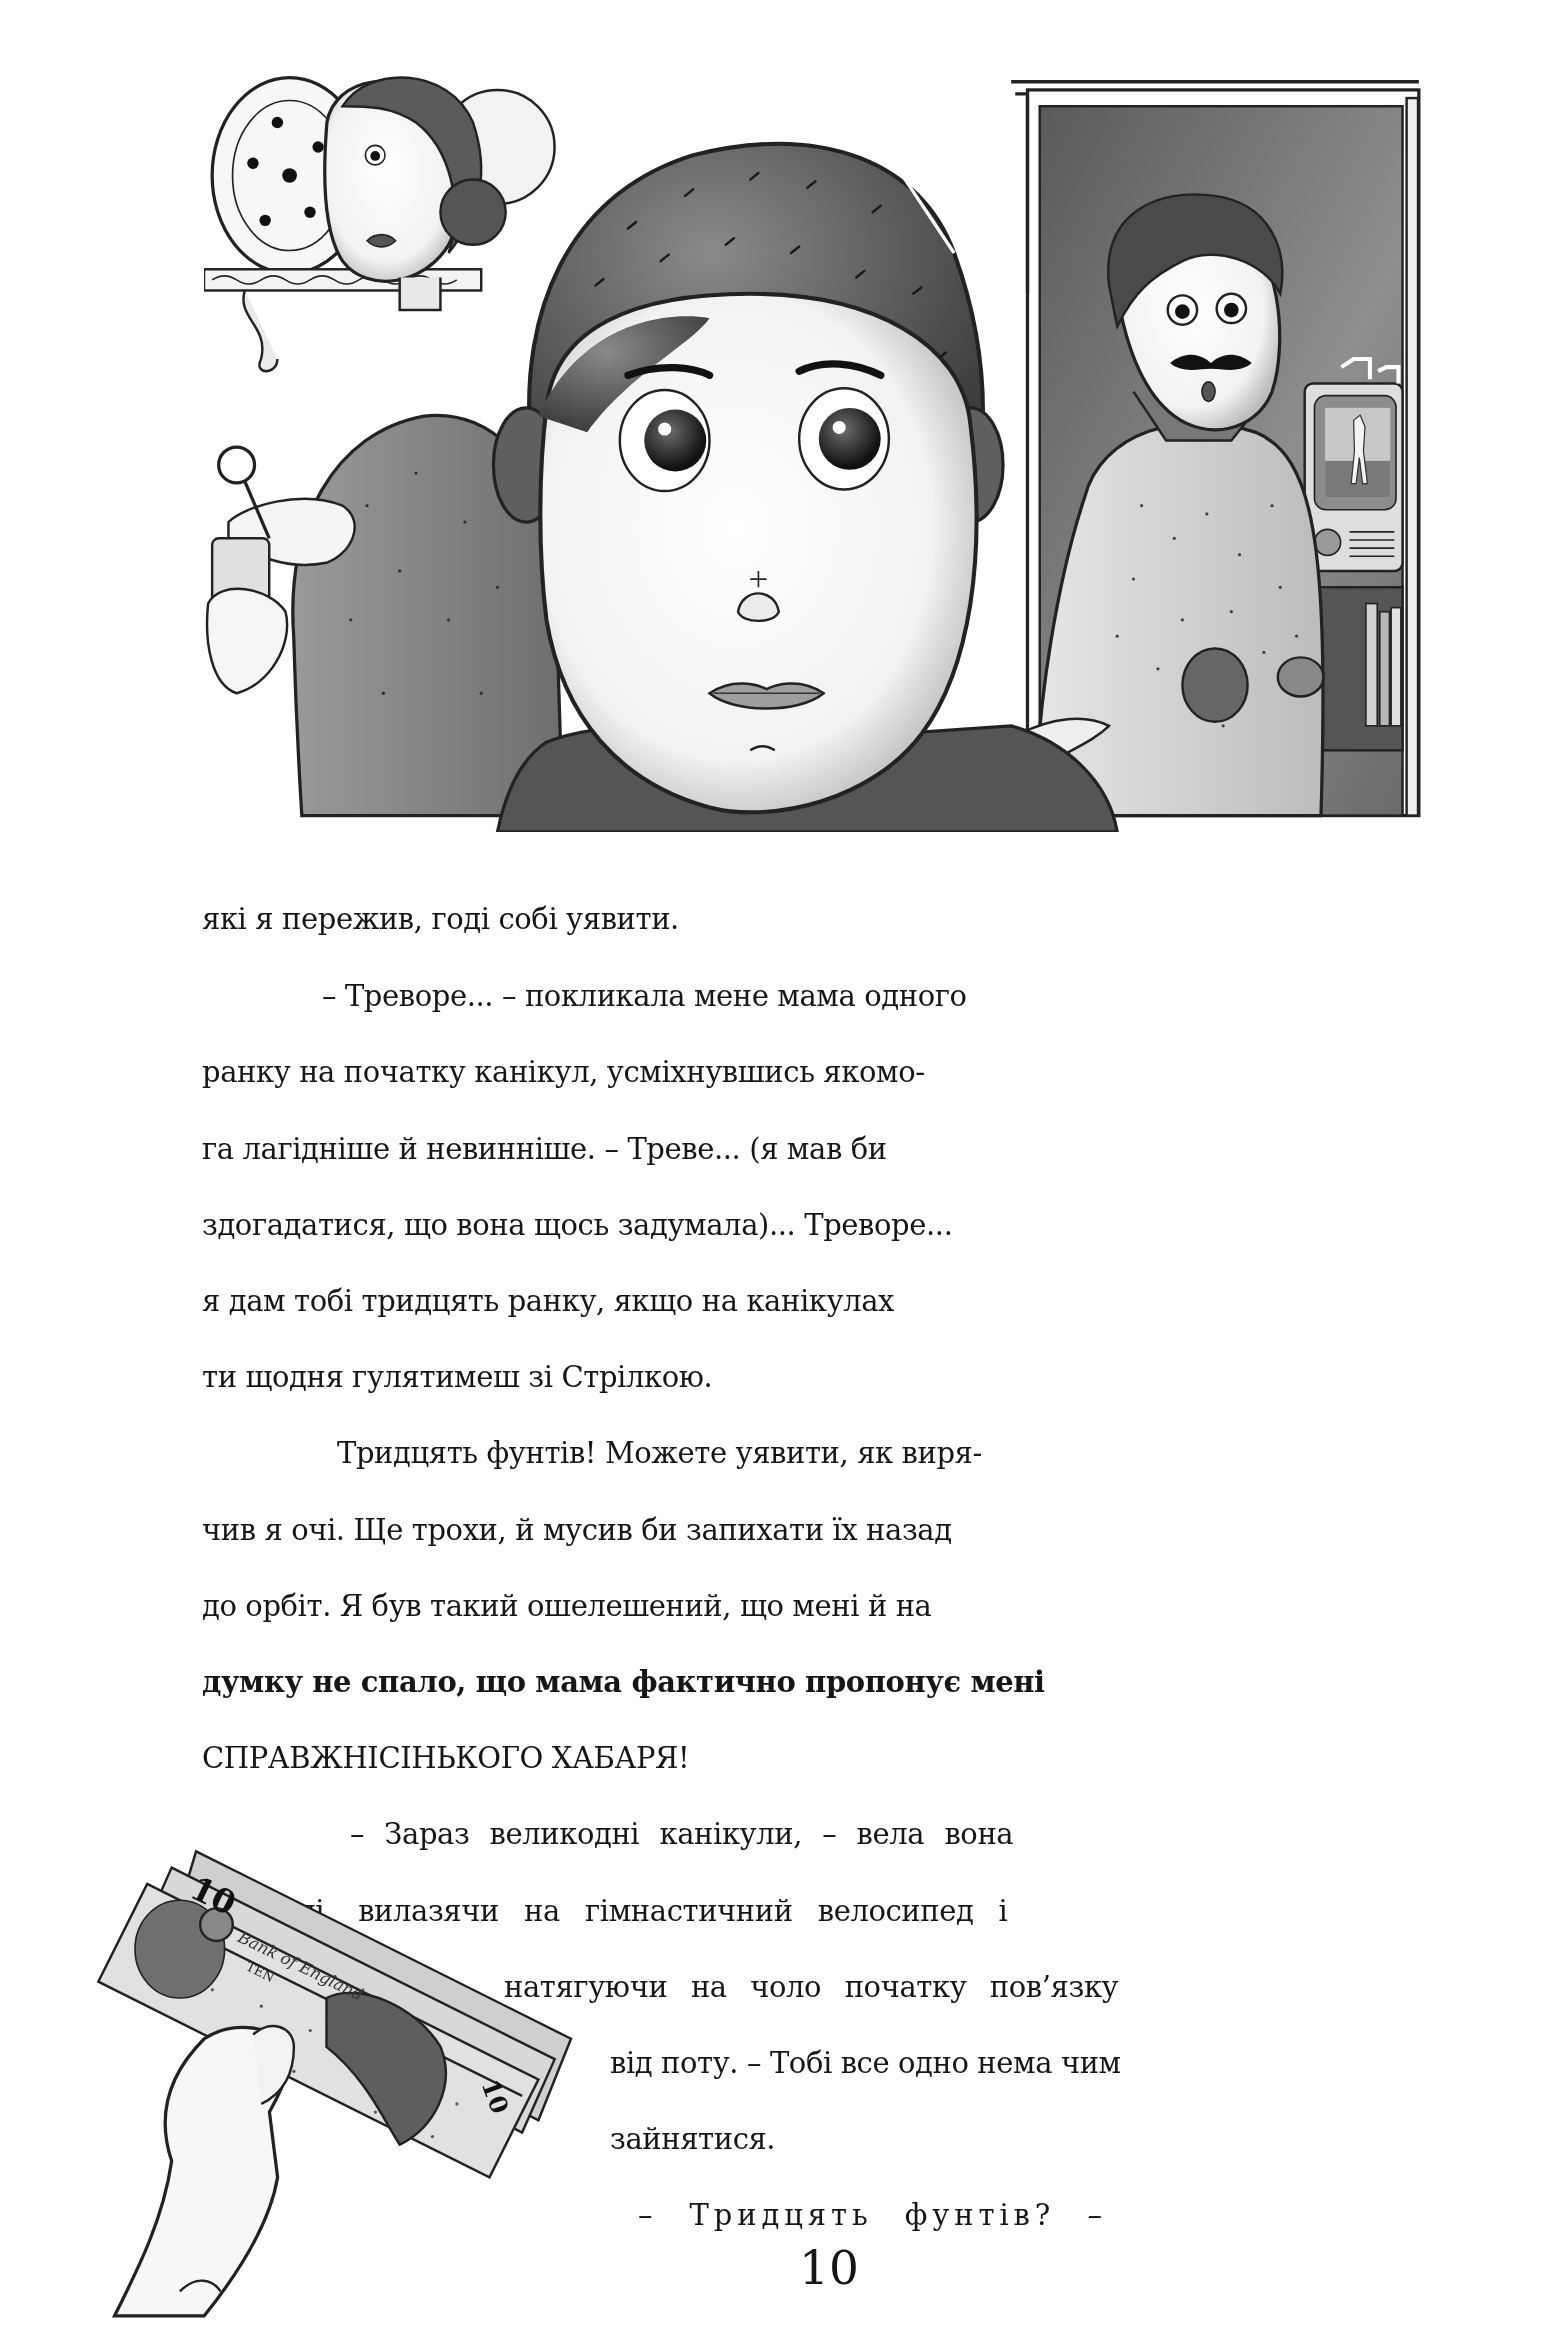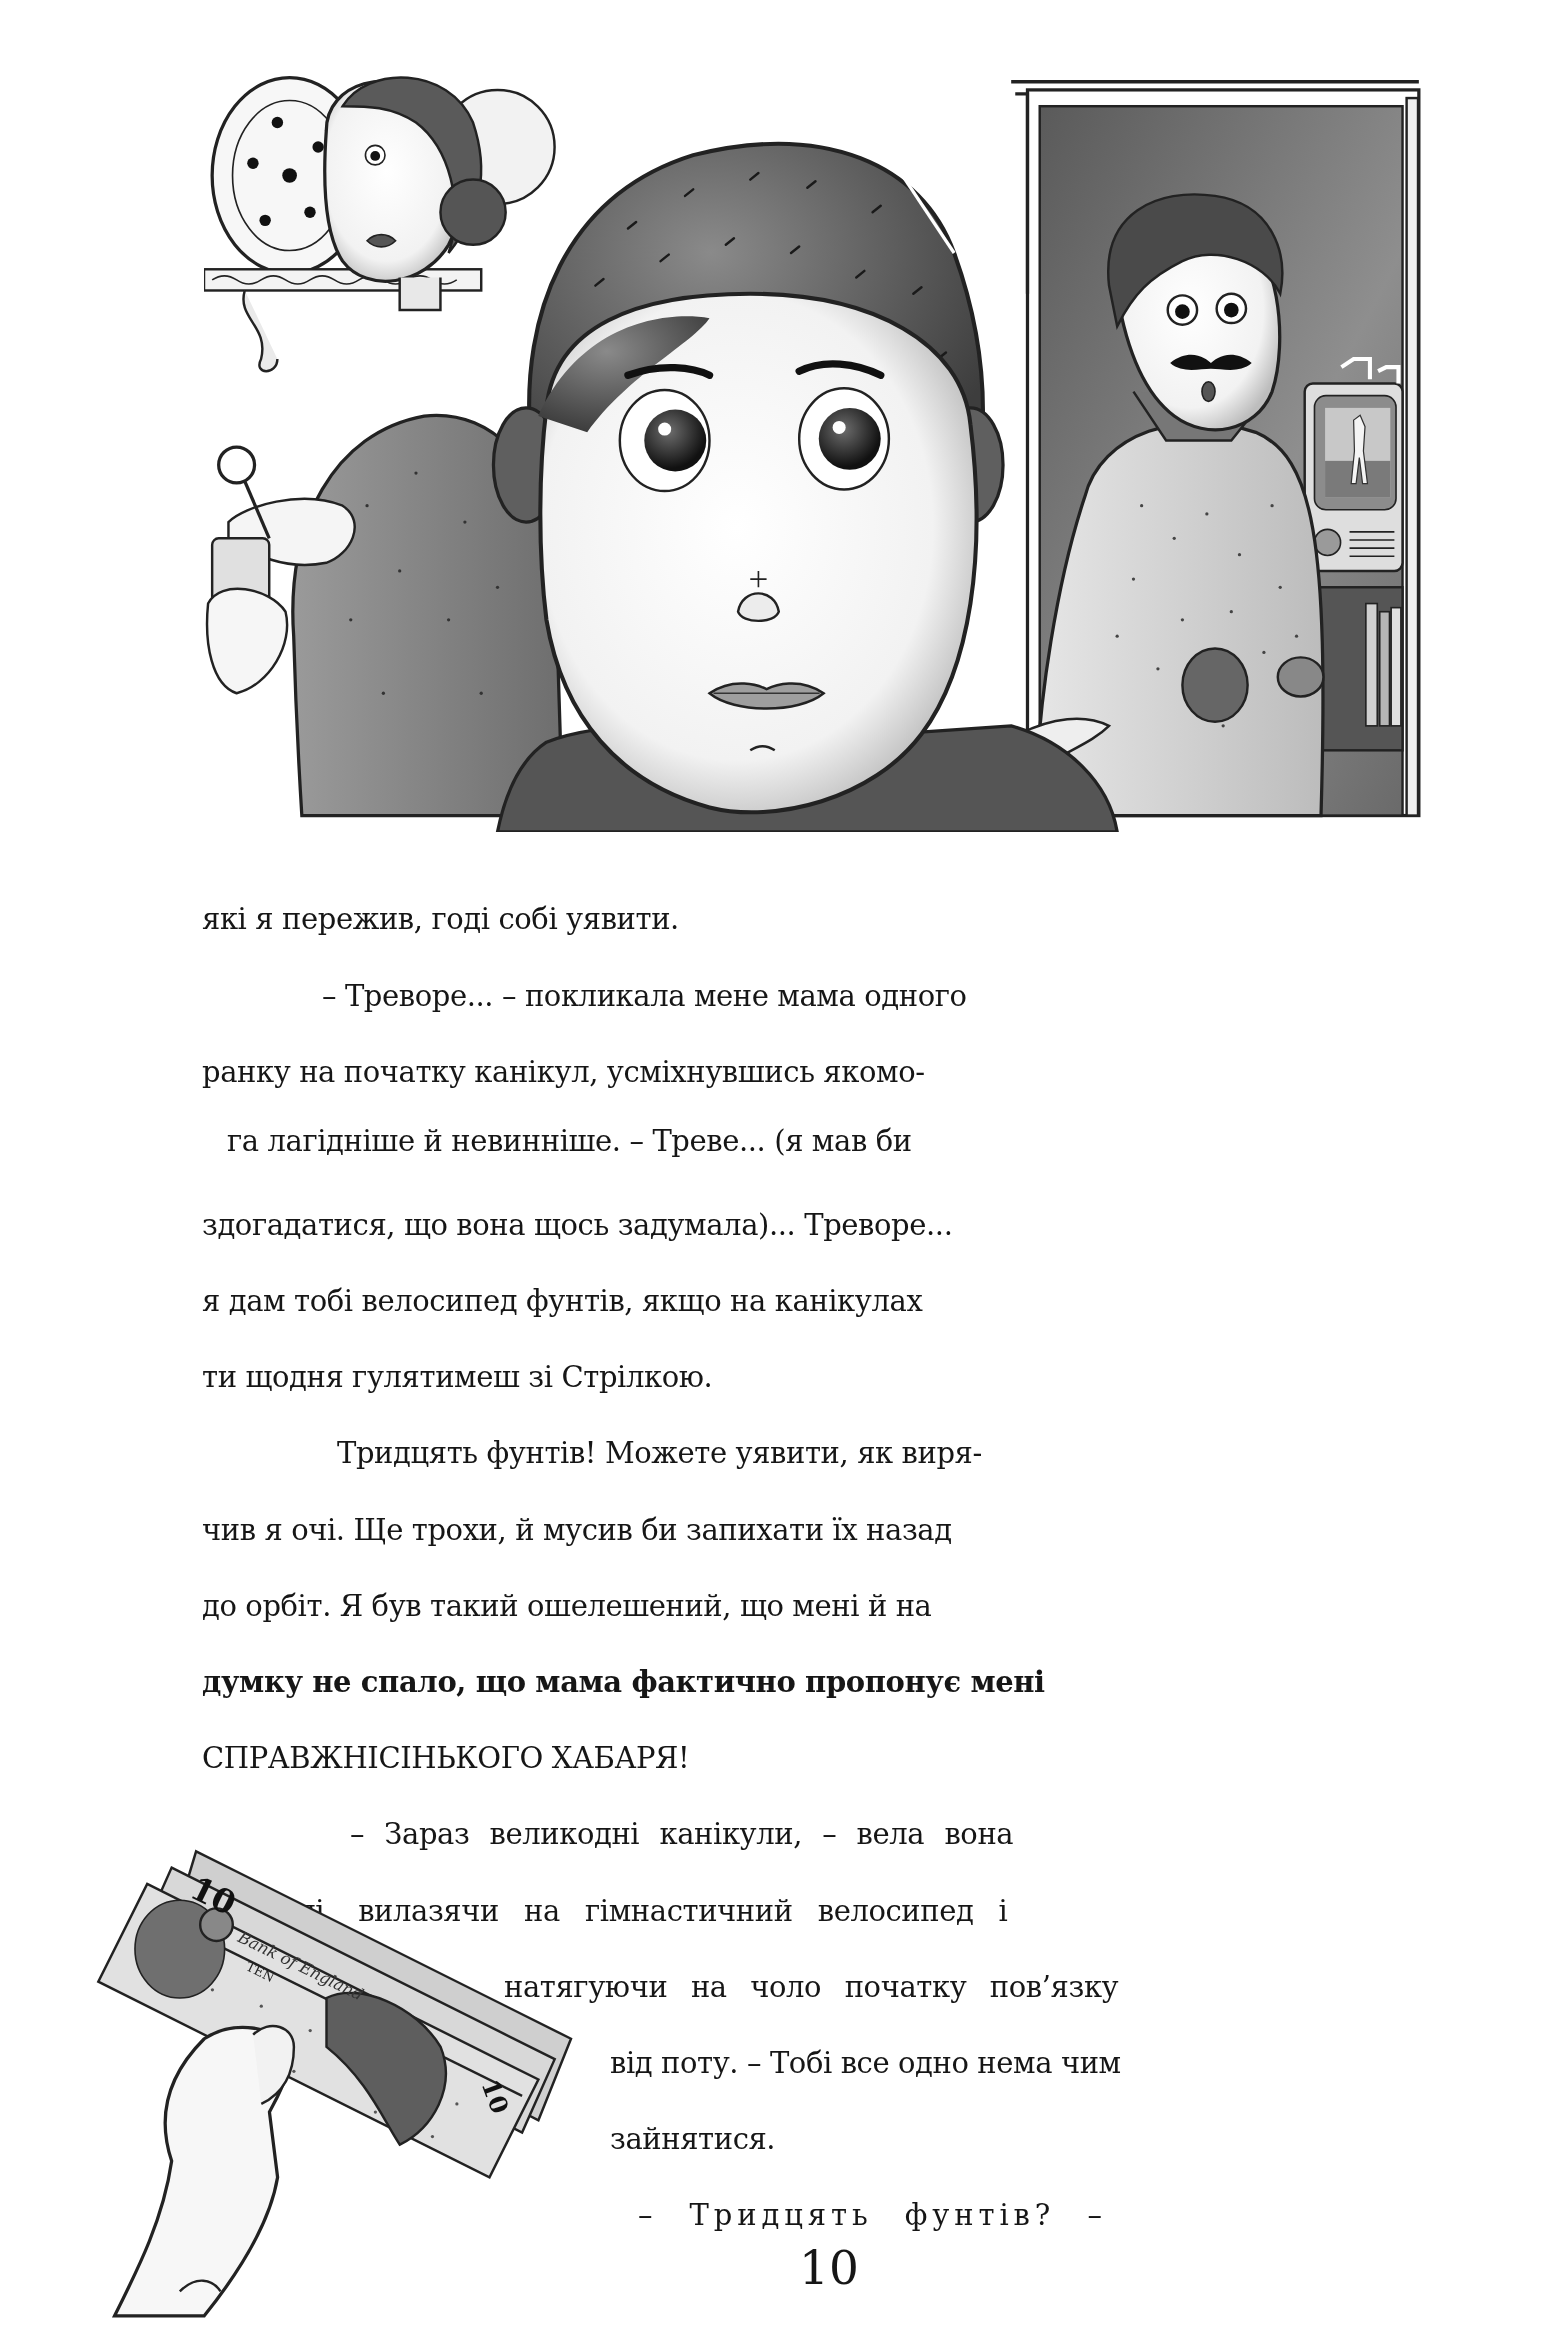--- a/index.html
+++ b/index.html
@@ -244,23 +244,23 @@
         <line x1="625" y1="790" x2="755" y2="790" stroke="#333" stroke-width="2"></line>
         <path d="M670 860 q15 -10 30 0" stroke="#222" stroke-width="3" fill="none"></path>
       </g>
     </svg>
   </div>
 
   <div class="text-block">
     <div class="line" style="top:0px;">які я пережив, годі собі уявити.</div>
     <div class="line" style="top:77px; left:120px;">– Треворе... – покликала мене мама одного</div>
     <div class="line" style="top:153px;">ранку на початку канікул, усміхнувшись якомо-</div>
-    <div class="line" style="top:222px;margin-left:25px;">га лагідніше й невинніше. – Треве... (я мав би</div>
+    <div class="line" style="top:230px;">га лагідніше й невинніше. – Треве... (я мав би</div>
     <div class="line" style="top:306px;">здогадатися, що вона щось задумала)... Треворе...</div>
-    <div class="line" style="top:382px;">я дам тобі велосипед фунтів, якщо на канікулах</div>
+    <div class="line" style="top:382px;">я дам тобі тридцять ранку, якщо на канікулах</div>
     <div class="line" style="top:458px;">ти щодня гулятимеш зі Стрілкою.</div>
     <div class="line" style="top:534px; left:135px;">Тридцять фунтів! Можете уявити, як виря-</div>
     <div class="line" style="top:611px;">чив я очі. Ще трохи, й мусив би запихати їх назад</div>
     <div class="line" style="top:687px;">до орбіт. Я був такий ошелешений, що мені й на</div>
     <div class="line" style="top:763px;font-weight:bold;">думку не спало, що мама фактично пропонує мені</div>
     <div class="line" style="top:839px;">СПРАВЖНІСІНЬКОГО ХАБАРЯ!</div>
     <div class="line" style="top:915px; left:120px; word-spacing:11.4px;margin-left:28px;">– Зараз великодні канікули, – вела вона</div>
     <div class="line" style="top:992px; left:61px; word-spacing:16.3px;">далі, вилазячи на гімнастичний велосипед і</div>
     <div class="line" style="top:1068px; left:302px; word-spacing:14.7px;">натягуючи на чоло початку пов’язку</div>
     <div class="line" style="top:1144px; left:408px;">від поту. – Тобі все одно нема чим</div>

